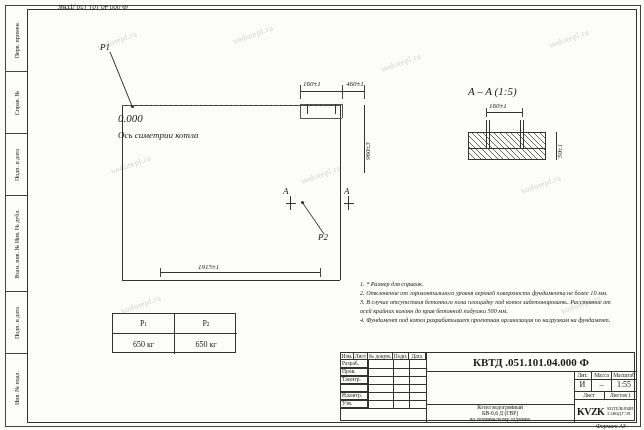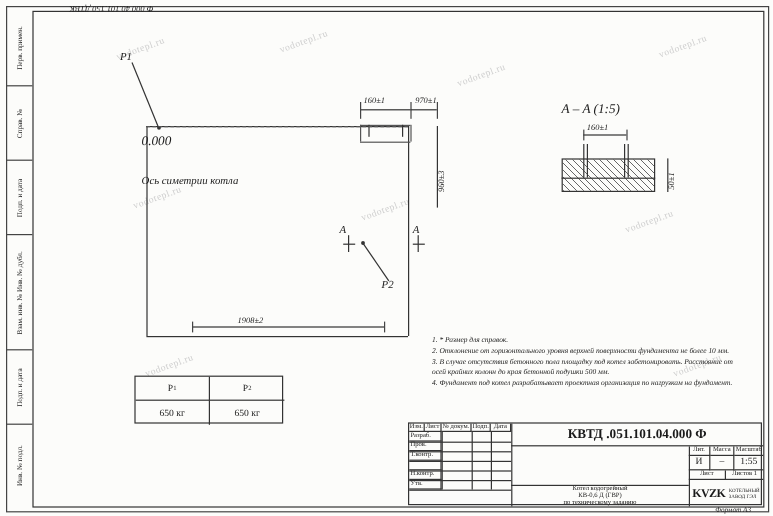--- a/index.html
+++ b/index.html
@@ -98,47 +98,47 @@
     </svg>
     <div class="t ti" style="left:100px;top:42px;font-size:9px;">P1</div>
 
     <svg class="abs" style="left:296px;top:196px;" width="60" height="50">
       <line x1="6" y1="6" x2="28" y2="38" stroke="#333" stroke-width="1"></line>
       <circle cx="6.5" cy="6.5" r="1.6" fill="#333"></circle>
     </svg>
     <div class="t ti" style="left:318px;top:232px;font-size:9px;">P2</div>
 
     <div class="t ti" style="left:118px;top:112px;font-size:11px;">0.000</div>
-    <div class="t ti" style="left:118px;top:145px;font-size:9px;">Ось симетрии котла</div>
+    <div class="t ti" style="left:118px;top:130px;font-size:9px;">Ось симетрии котла</div>
 
     <div class="dash" style="left:122px;top:105px;width:218px;"></div>
 
     <div class="t ti" style="left:283px;top:186px;font-size:9px;">A</div>
     <div class="t ti" style="left:344px;top:186px;font-size:9px;">A</div>
     <div class="ln vln" style="left:290px;top:196px;height:14px;"></div>
     <div class="ln vln" style="left:348px;top:196px;height:14px;"></div>
     <div class="ln hln" style="left:286px;top:203px;width:10px;"></div>
     <div class="ln hln" style="left:344px;top:203px;width:10px;"></div>
 
     <div class="ln hln" style="left:300px;top:91px;width:42px;"></div>
     <div class="dimtick" style="left:300px;top:85px;height:14px;"></div>
     <div class="dimtick" style="left:342px;top:85px;height:14px;"></div>
     <div class="t ti" style="left:303px;top:80px;">160±1</div>
 
     <div class="ln hln" style="left:342px;top:91px;width:22px;"></div>
     <div class="dimtick" style="left:364px;top:85px;height:14px;"></div>
-    <div class="t ti" style="left:346px;top:80px;">970±1</div>
+    <div class="t ti" style="left:346px;top:80px;">460±1</div>
 
     <div class="ln vln" style="left:364px;top:105px;height:68px;"></div>
     <div class="t ti rot" style="left:364px;top:160px;transform:rotate(-90deg);transform-origin:left top;">960±3</div>
 
     <div class="ln hln" style="left:160px;top:272px;width:160px;"></div>
     <div class="dimtick" style="left:160px;top:268px;height:9px;"></div>
     <div class="dimtick" style="left:320px;top:268px;height:9px;"></div>
-    <div class="t ti" style="left:198px;top:263px;">1908±2</div>
+    <div class="t ti" style="left:198px;top:263px;">1915±1</div>
   </div>
 
   <div>
     <div class="t ti" style="left:468px;top:85px;font-size:11px;">A – A (1:5)</div>
 
     <div class="hatch" style="left:468px;top:132px;width:78px;height:28px;border:1px solid #333;box-sizing:border-box;"></div>
     <div class="ln vln" style="left:486px;top:120px;height:28px;"></div>
     <div class="ln vln" style="left:489px;top:120px;height:28px;"></div>
     <div class="ln vln" style="left:520px;top:120px;height:28px;"></div>
     <div class="ln vln" style="left:523px;top:120px;height:28px;"></div>

